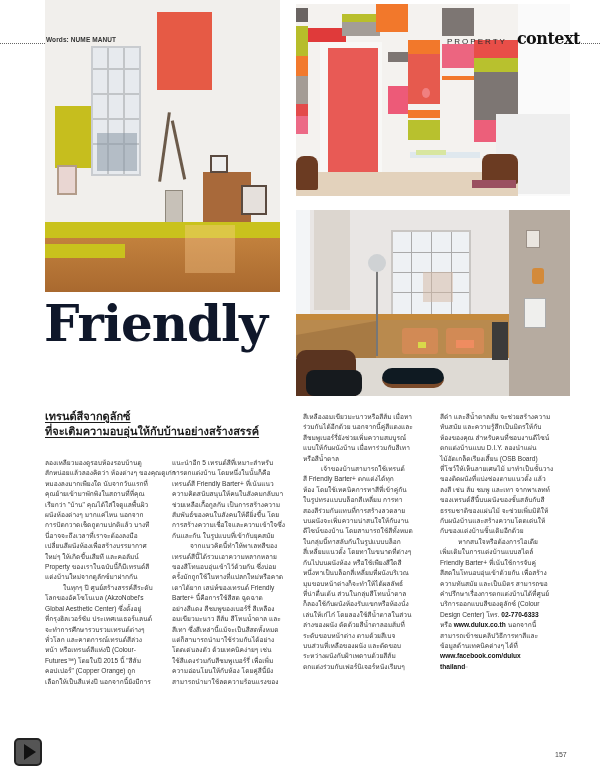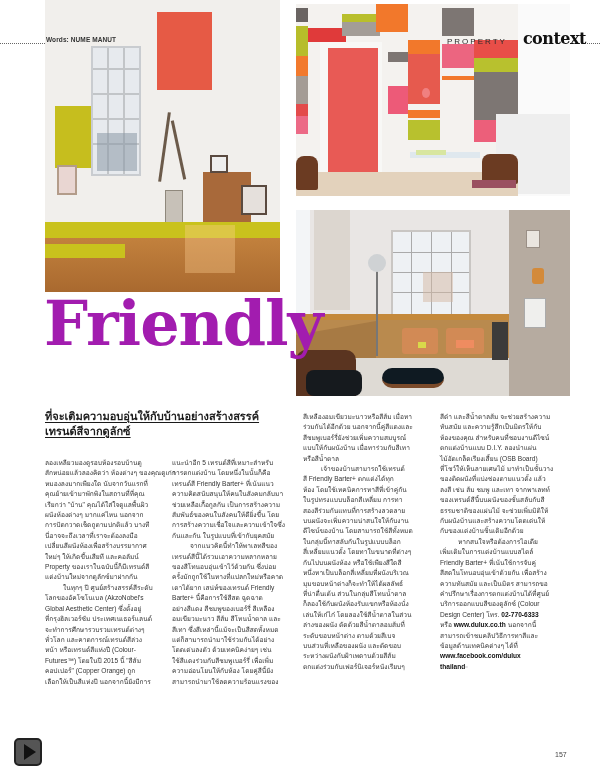--- a/index.html
+++ b/index.html
@@ -13,23 +13,23 @@
   #photo-left { left: 45px; top: 0; width: 235px; height: 292px; background: #f1efec; }
   #photo-top-right { left: 296px; top: 4px; width: 274px; height: 192px; background: #f4f2ef; }
   #photo-bottom-right { left: 296px; top: 210px; width: 274px; height: 186px; background: #e8e3dd; }
 
   .blk { position: absolute; }
 
   .byline { position: absolute; left: 46px; top: 36px; font-size: 6.5px; color: #333; font-family: "Liberation Sans", sans-serif; font-weight: bold; letter-spacing: 0.1px; }
 
   .section-tag { position: absolute; left: 447px; top: 29px; display: flex; align-items: baseline; gap: 10px; }
   .section-tag .prop { font-family: "Liberation Sans", sans-serif; font-size: 8px; letter-spacing: 2px; color: #2a2a2a; }
-  .section-tag .ctx { font-family: "DejaVu Serif", serif; font-size: 16px; font-weight: bold; color: #111; letter-spacing: -0.5px; margin-left: 6px; }
-
-  .headline { position: absolute; left: 44px; top: 300px; font-family: "DejaVu Serif", serif; font-weight: bold; font-size: 62px; line-height: 48px; color: #a21caf; letter-spacing: -1px; }
+  .section-tag .ctx { font-family: "DejaVu Serif", serif; font-size: 16px; font-weight: bold; color: #111; letter-spacing: -0.5px; }
+
+  .headline { position: absolute; left: 44px; top: 300px; font-family: "DejaVu Serif", serif; font-weight: bold; font-size: 50px; line-height: 48px; color: #0f172a; letter-spacing: -1px; }
 
   .subhead { position: absolute; left: 45px; top: 409px; width: 250px; font-size: 11px; line-height: 15px; font-weight: bold; color: #1a1a1a; }
   .subhead span { display: block; text-decoration: underline; text-underline-offset: 2px; }
 
   .col { position: absolute; font-size: 6.6px; line-height: 10.4px; color: #333; font-family: "Liberation Sans", sans-serif; white-space: nowrap; }
   .col p { margin: 0; }
   .col .indent { padding-left: 18px; }
   .col b { color: #111; }
 
   #col1 { left: 45px; top: 458px; width: 125px; }
@@ -148,22 +148,22 @@
   <div class="blk" style="left:10px;top:160px;width:56px;height:26px;background:#161a1e;border-radius:8px;"></div>
   <div class="blk" style="left:86px;top:158px;width:62px;height:20px;background:#0f1a22;border-radius:10px;border-bottom:4px solid #7a4a2a;"></div>
   <div class="blk" style="left:196px;top:112px;width:16px;height:38px;background:#3c3b3a;"></div>
 </div>
 
 <div class="headline">
   <div>Friendly</div>
 </div>
 
 <div class="subhead">
+  <span>เทรนด์สีจากดูลักซ์</span>
   <span>ที่จะเติมความอบอุ่นให้กับบ้านอย่างสร้างสรรค์</span>
-  <span>เทรนด์สีจากดูลักซ์</span>
 </div>
 
 <div class="col" id="col1">
   <p>ลองเหลียวมองดูรอบห้องรอบบ้านดู</p>
   <p>สักหน่อยแล้วลองคิดว่า ห้องต่างๆ ของคุณดูเก่า</p>
   <p>หมองลงมากเพียงใด นับจากวันแรกที่</p>
   <p>คุณย้ายเข้ามาพักพิงในสถานที่ที่คุณ</p>
   <p>เรียกว่า "บ้าน" คุณได้ใส่ใจดูแลพื้นผิว</p>
   <p>ผนังห้องต่างๆ มากแค่ไหน นอกจาก</p>
   <p>การปัดกวาดเช็ดถูตามปกติแล้ว บางที</p>

